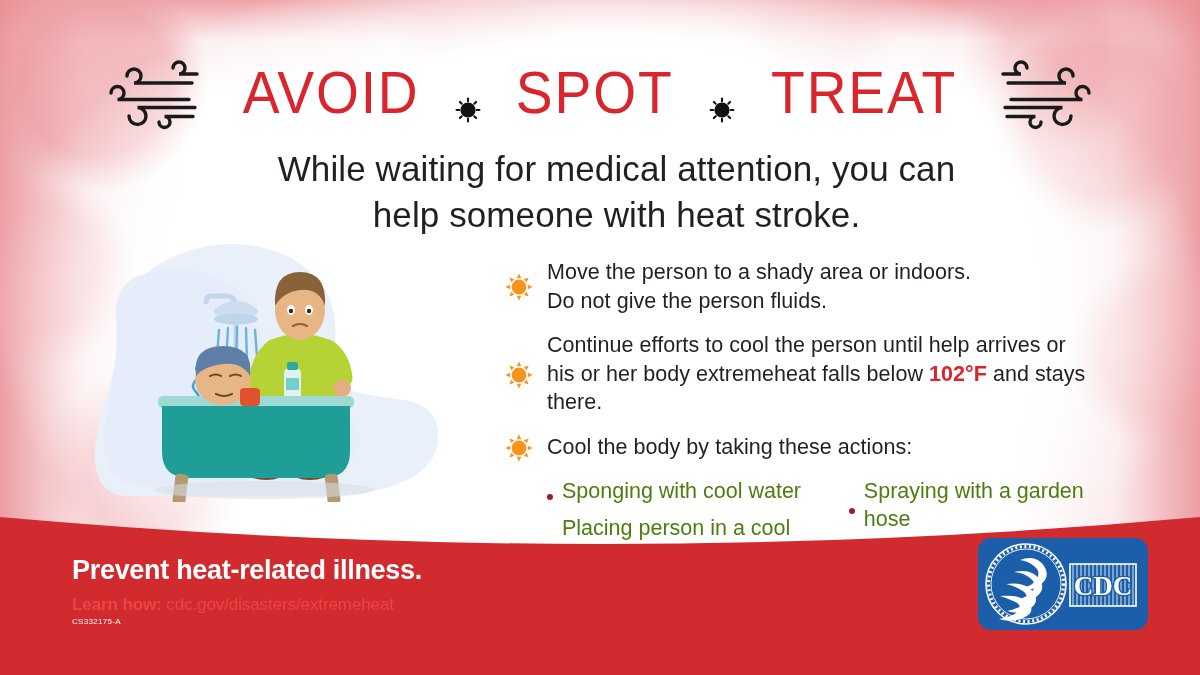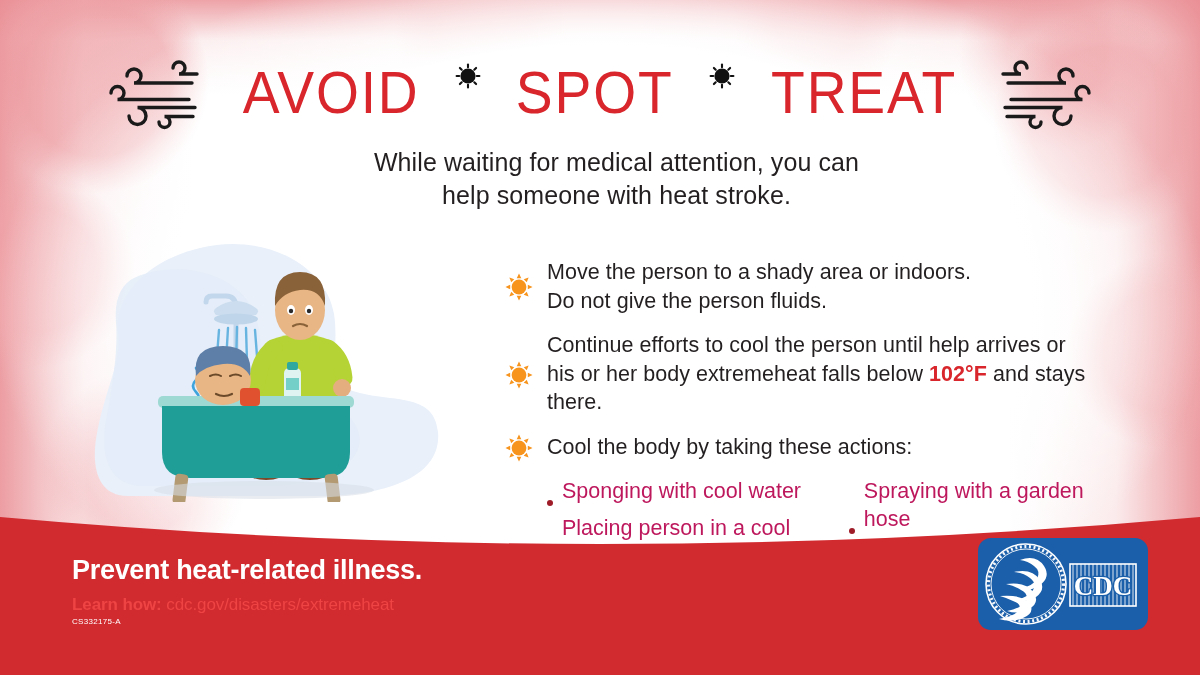--- a/index.html
+++ b/index.html
@@ -45,37 +45,37 @@
   
   .header-row {
     position:absolute; top:52px; left:0; width:1200px; height:82px;
     display:flex; align-items:center; justify-content:center; gap:30px;
     z-index:4;
   }
   .wind { width:108px; height:74px; flex:0 0 auto; }
   .wind.right { transform:scaleX(-1); }
 
   .title {
-    display:flex; align-items:flex-start; gap:28px;
+    display:flex; align-items:flex-end; gap:28px;
     white-space:nowrap;
   }
   .title-word {
     font-family:"Liberation Sans Narrow","Liberation Sans", sans-serif;
     font-size:60px; font-weight:400; letter-spacing:2px;
     color:#D8262C; line-height:1;
     transform:scaleX(.92);
   }
   .sun-sep { width:26px; height:26px; flex:0 0 auto; }
 
   
   .subtitle {
     position:absolute; top:146px; left:0; width:1193px;
     text-align:center; z-index:4;
     font-family:"Liberation Sans Narrow","Liberation Sans", sans-serif;
-    font-size:25px; line-height:1.3; color:#231f20; font-weight:400;
+    font-size:35px; line-height:1.3; color:#231f20; font-weight:400;
     letter-spacing:.1px;
     padding-left:40px;
   }
   .subtitle span { display:block; }
 
   
   .illo { position:absolute; left:88px; top:240px; z-index:4; }
 
   
   .points {
@@ -91,23 +91,23 @@
   }
   .point-text span { display:block; }
   .temp-hl { display:inline !important; color:#D8262C; font-weight:bold; }
 
   .sub-cols {
     display:flex; margin-left:42px; margin-top:7px; gap:30px;
   }
   .sub-col { display:flex; flex-direction:column; gap:9px; }
   .sub-col.left { width:278px; }
   .sub-item {
-    display:flex; align-items:flex-end;
+    display:flex; align-items:center;
     font-family:"Liberation Sans Narrow","Liberation Sans", sans-serif;
-    font-size:21.5px; line-height:1.3; color:#be185d;
+    font-size:21.5px; line-height:1.3; color:#4d7c0f;
   }
   .sub-dot {
     flex:0 0 auto; width:6px; height:6px; border-radius:50%;
     background:#9E1B28; margin:10px 9px 0 0;
   }
   .sub-item-text span { display:block; }
 
   
   .footer-wrap {
     position:absolute; left:0; bottom:0; width:976px; height:180px; z-index:5;

